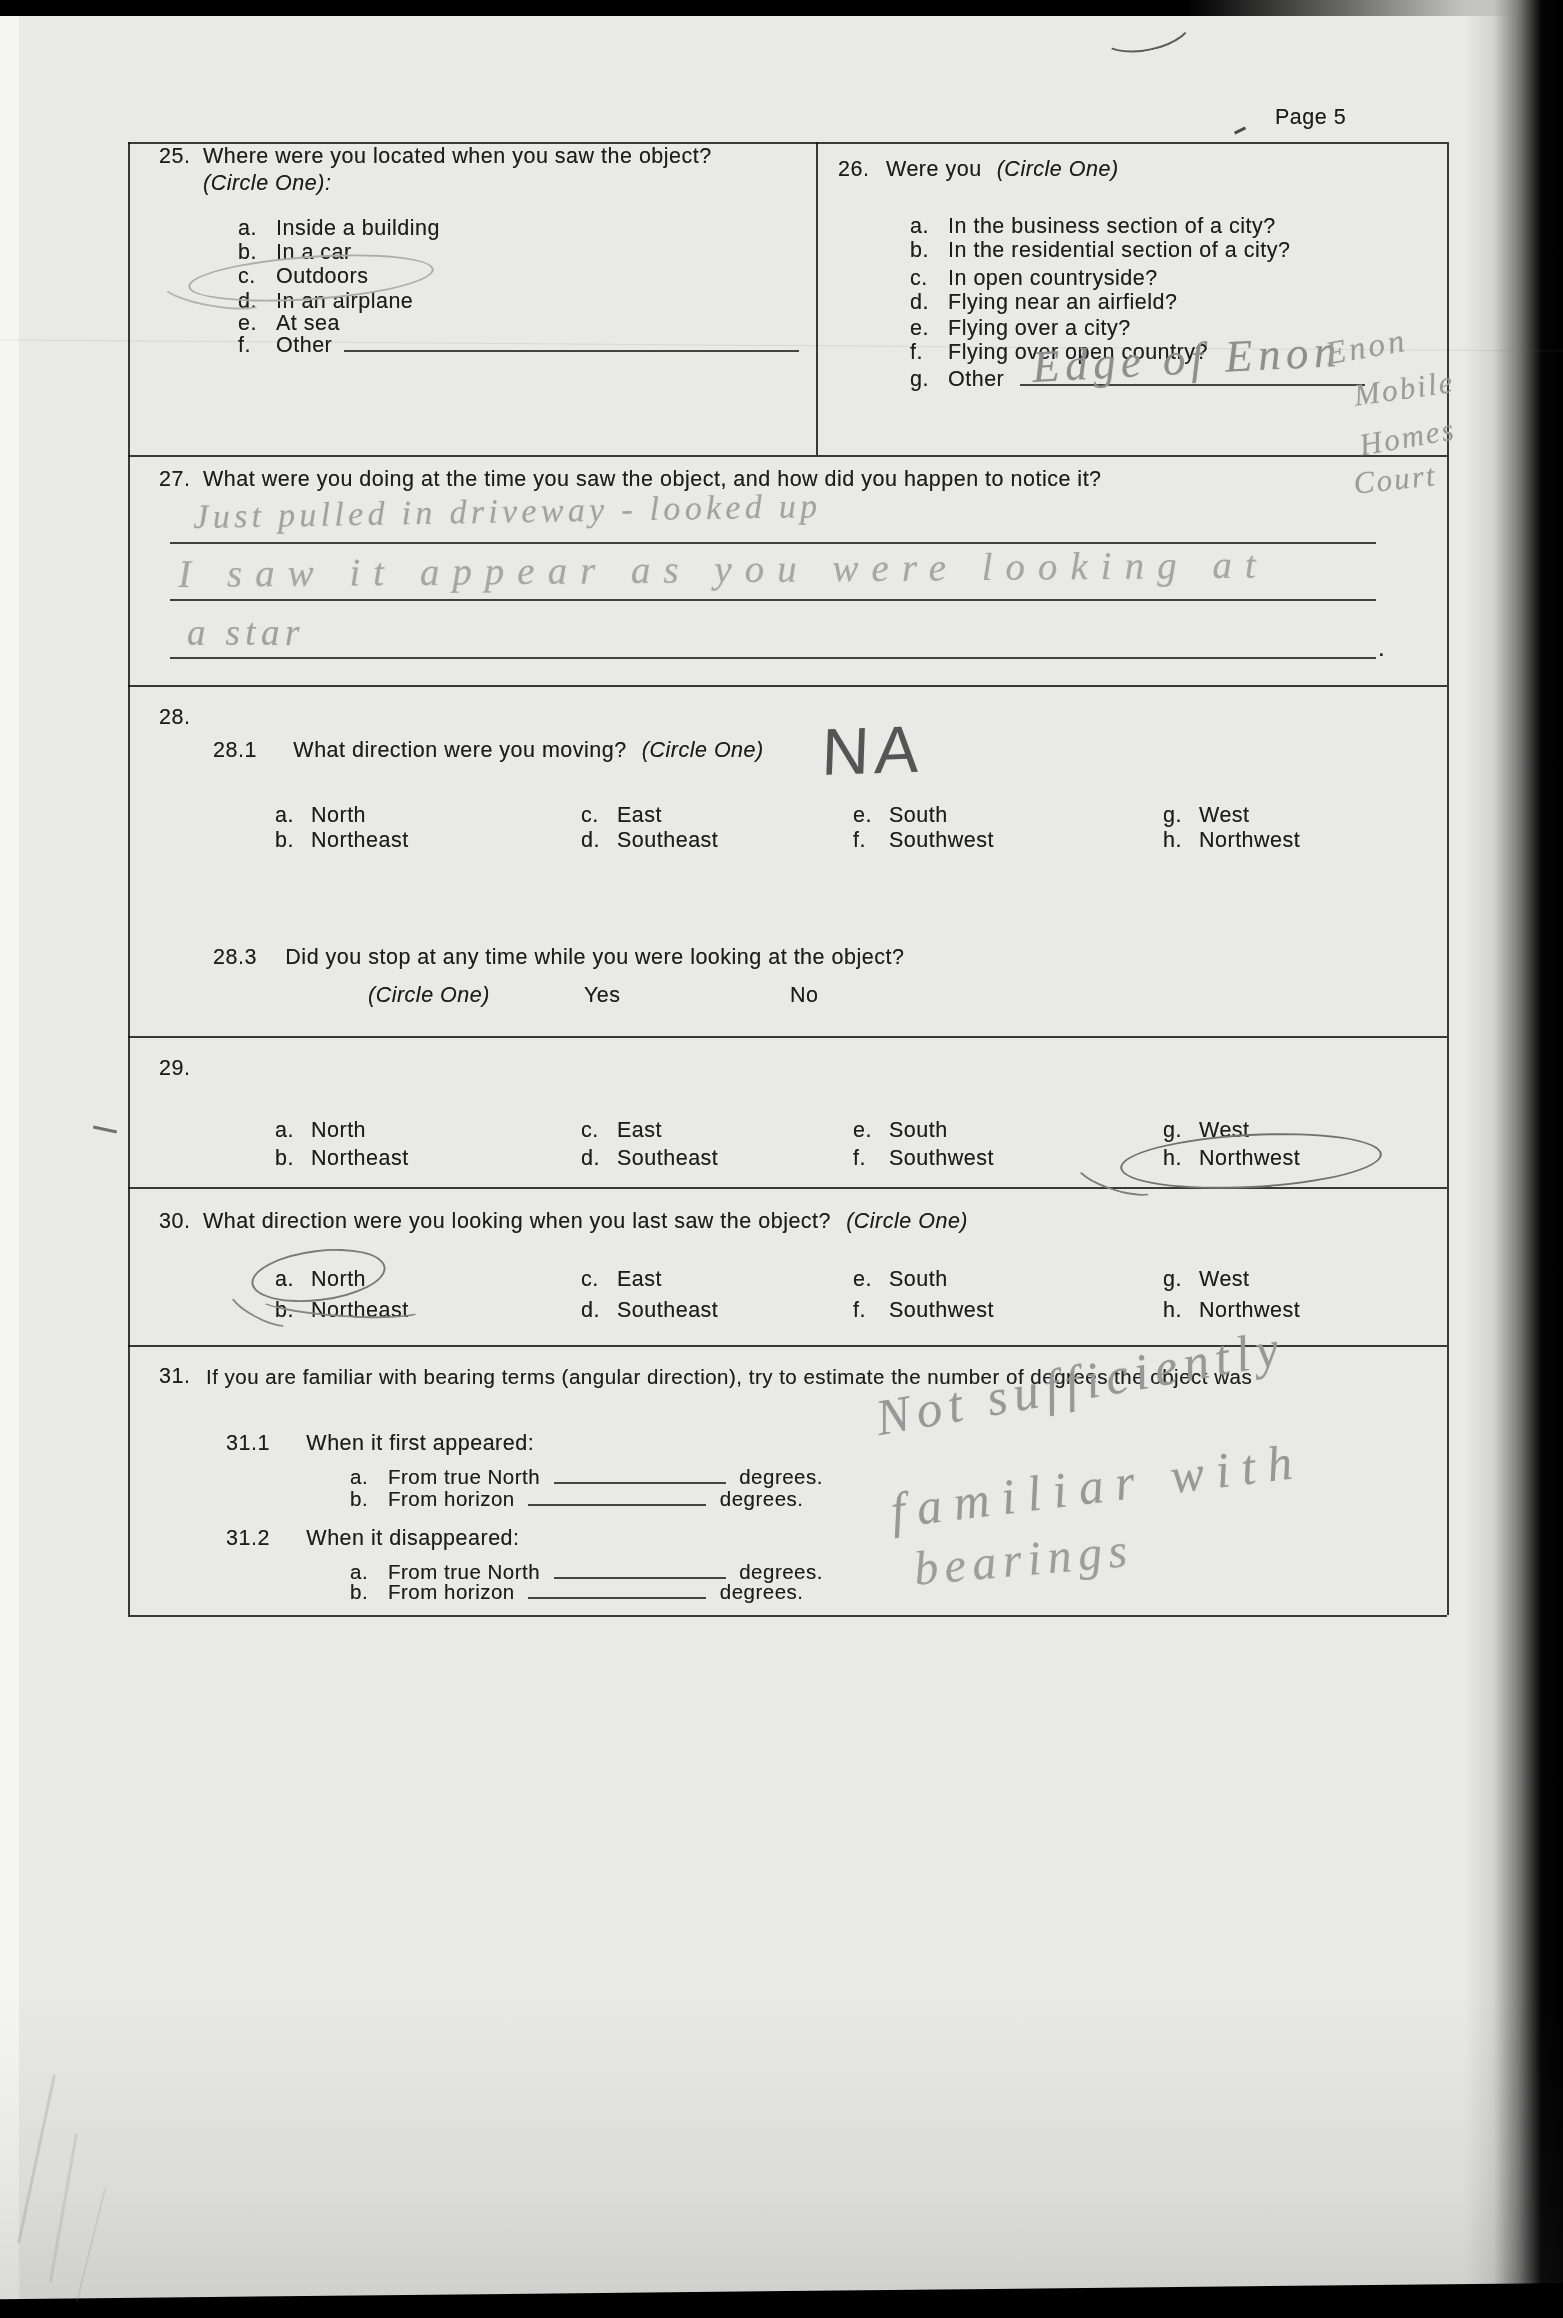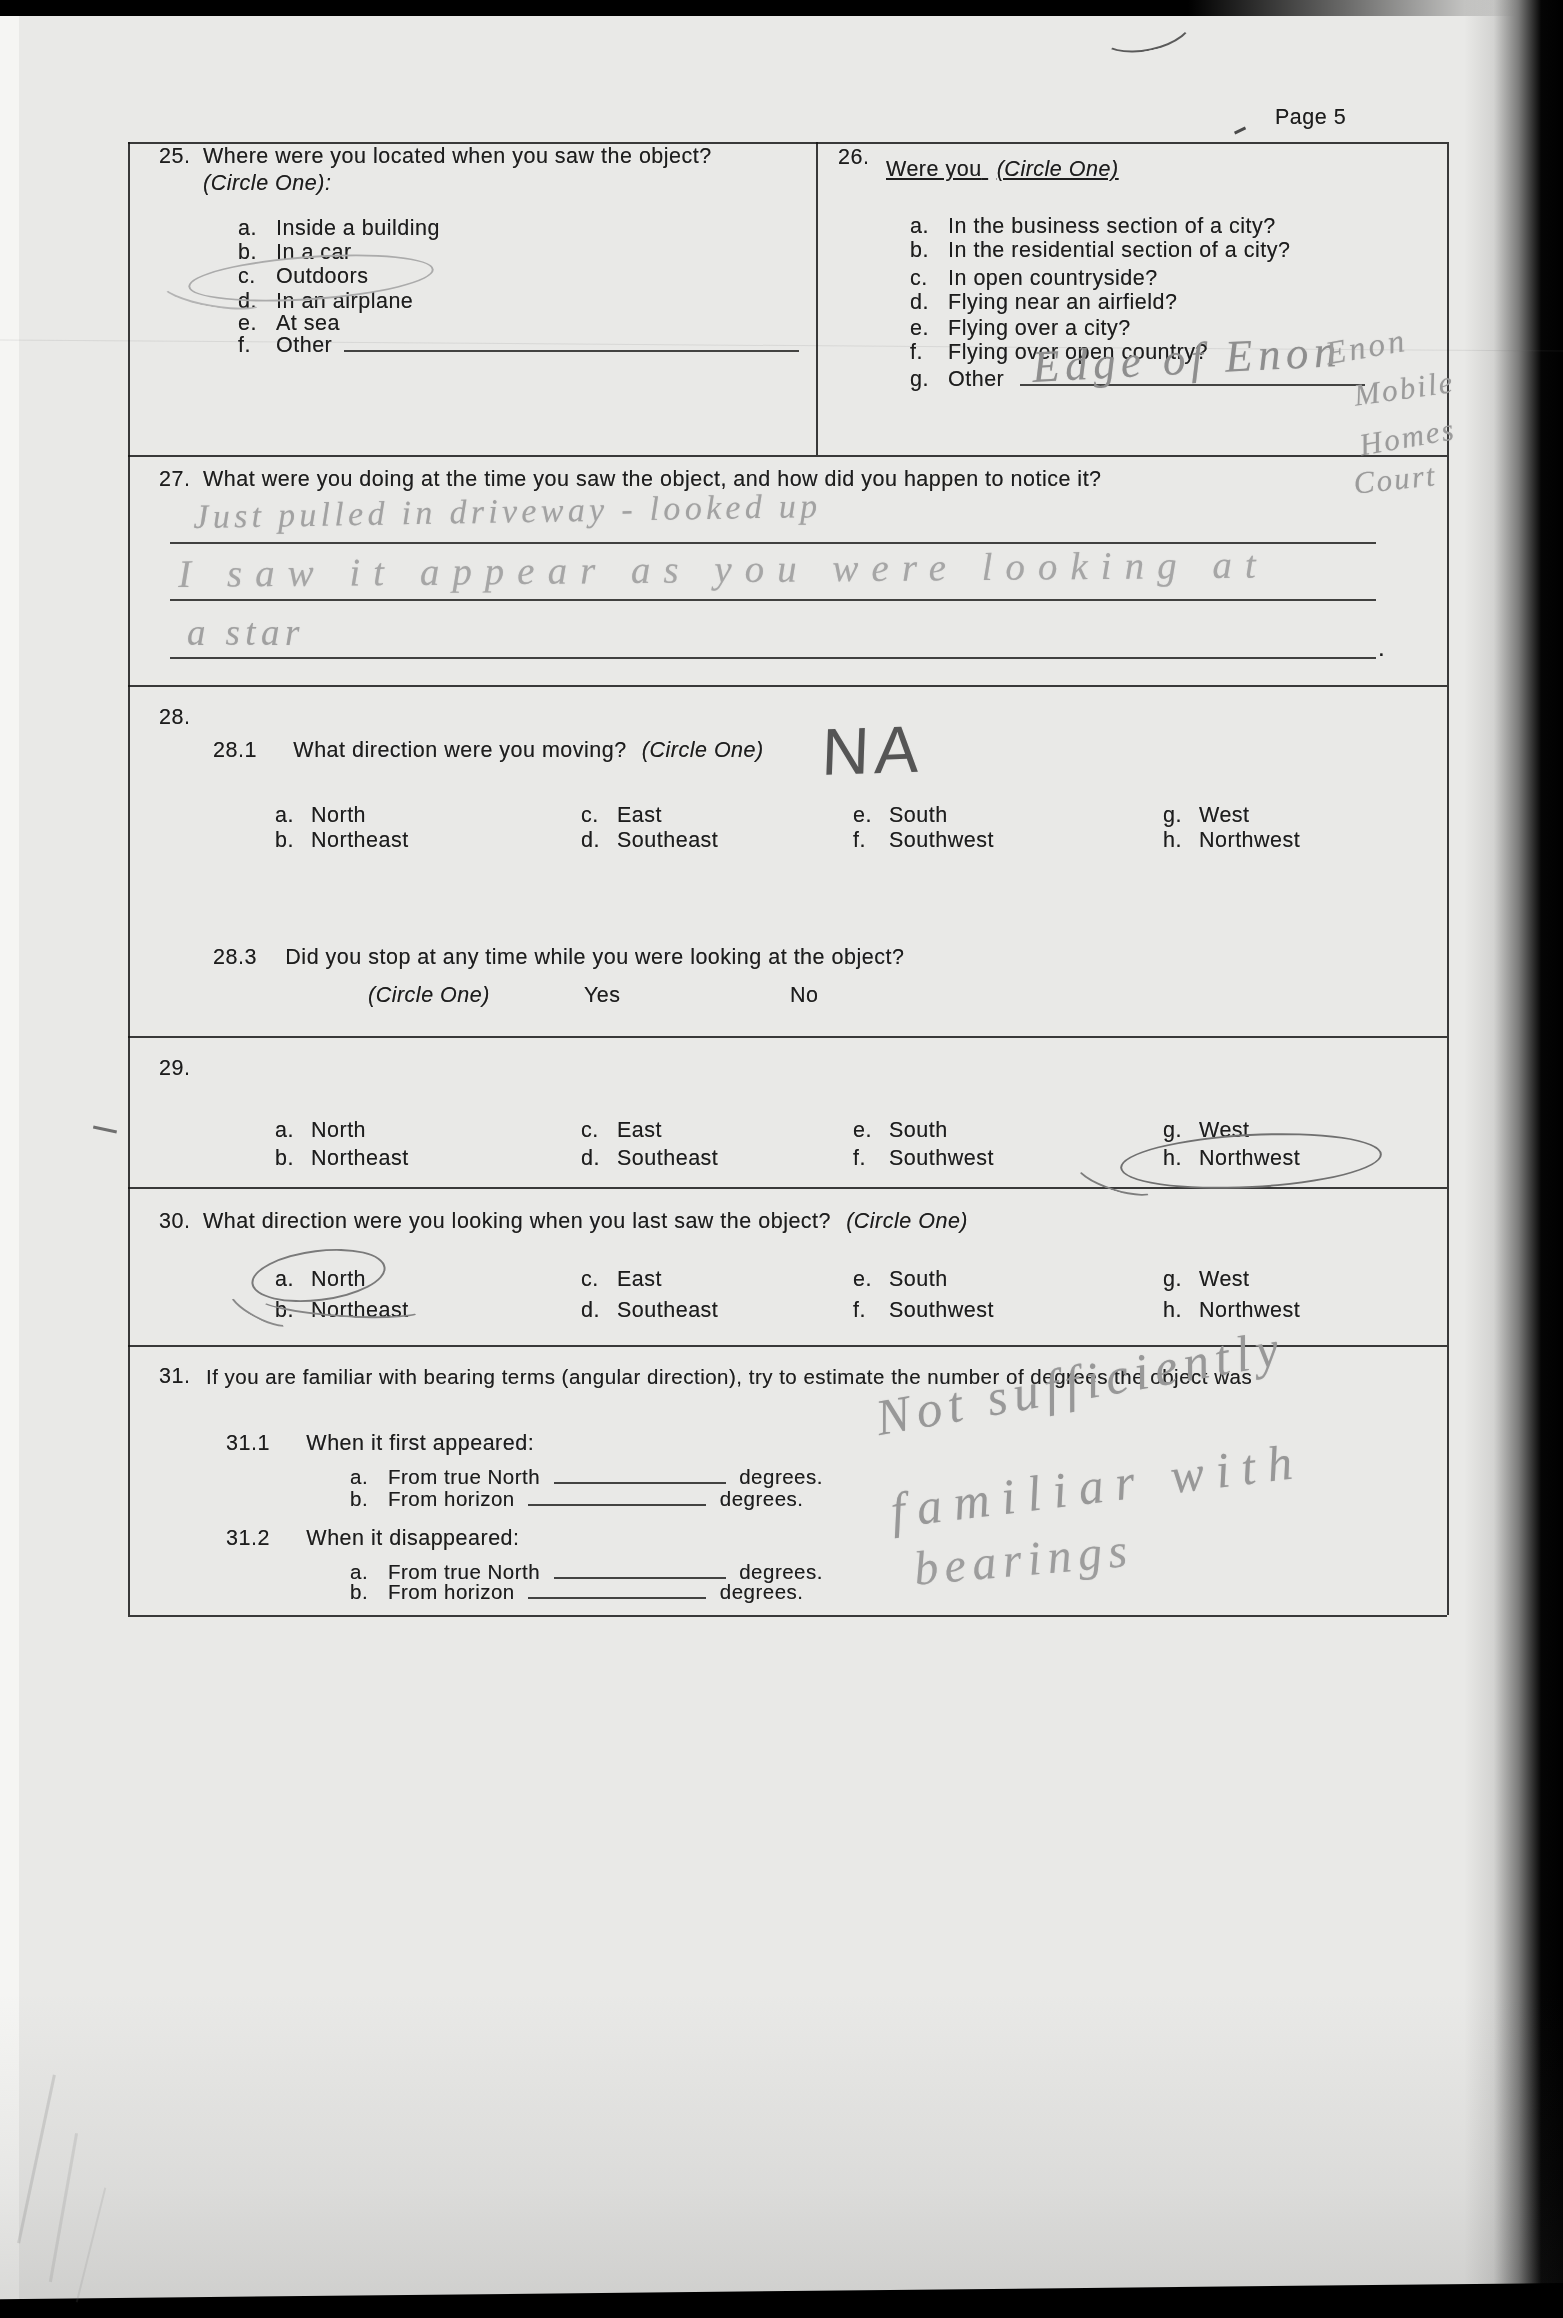--- a/index.html
+++ b/index.html
@@ -77,22 +77,22 @@
   </div>
   <div class="t" style="left:238px;top:313px;">
     <span class="letter">e.</span><span>At sea</span>
   </div>
   <div class="t" style="left:238px;top:333px;">
     <span class="letter">f.</span><span>Other</span><span class="blank" style="width:455px;margin-left:12px;"></span>
   </div>
   <div class="pencil-ellipse" style="left:188px;top:256px;width:242px;height:40px;border-width:2.2px;border-color:#ababab;transform:rotate(-4deg);"></div>
   <div class="pencil-arc" style="left:160px;top:279px;width:102px;height:24px;border-bottom-color:#b4b4b4;transform:rotate(10deg);"></div>
 
-  <div class="t" style="left:838px;top:147px;">26.</div>
-  <div class="t" style="left:886px;top:159px;text-decoration:underline;">
+  <div class="t" style="left:838px;top:159px;">26.</div>
+  <div class="t" style="left:886px;top:159px;">
     <span>Were you</span>
     <span class="it" style="margin-left:8.6px;">(Circle One)</span>
   </div>
 
   <div class="t" style="left:910px;top:216px;">
     <span class="letter">a.</span><span>In the business section of a city?</span>
   </div>
   <div class="t" style="left:910px;top:240px;">
     <span class="letter">b.</span><span>In the residential section of a city?</span>
   </div>

